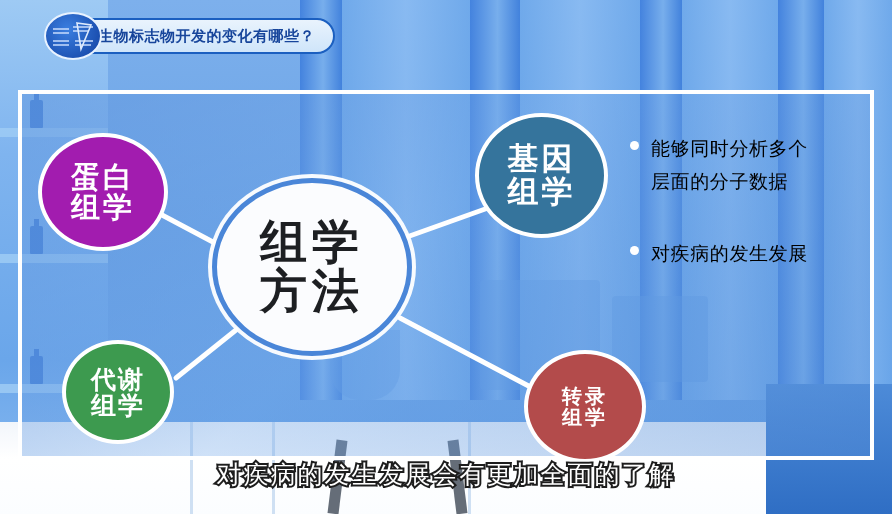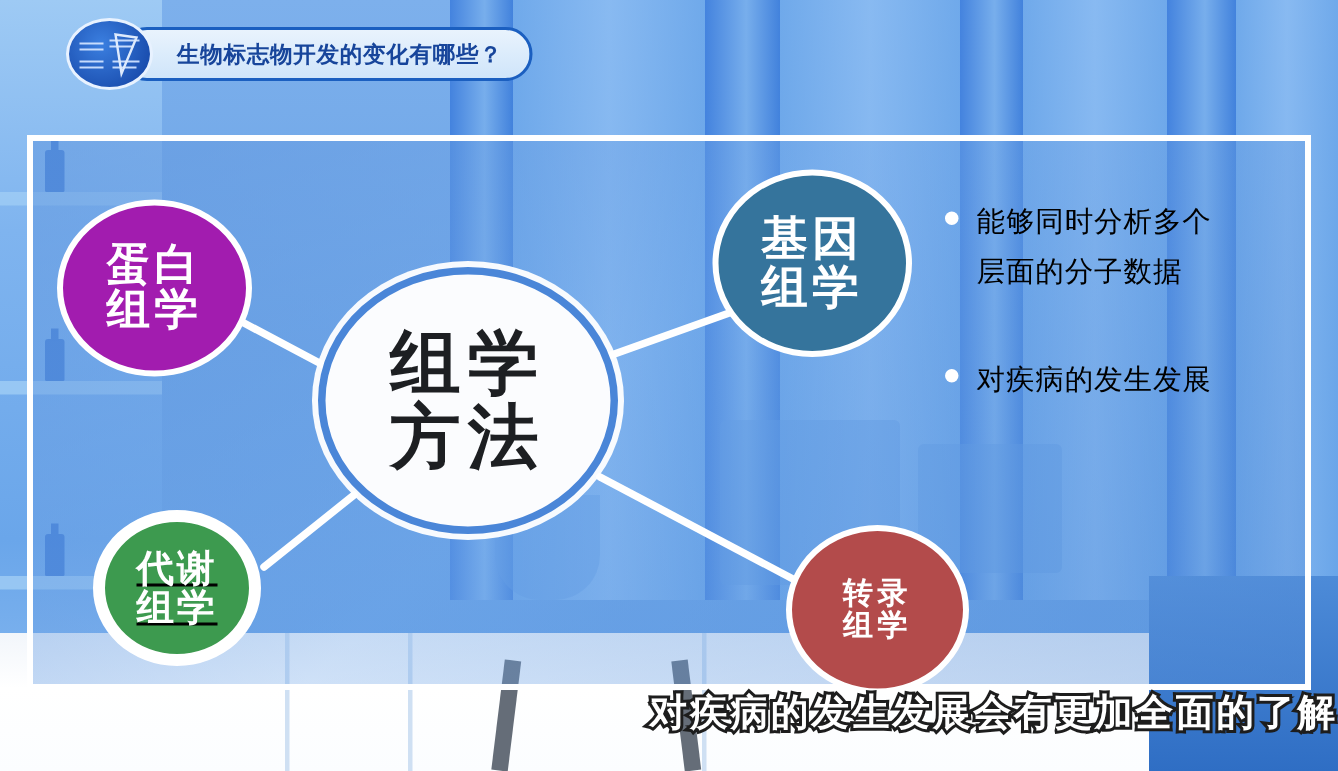--- a/index.html
+++ b/index.html
@@ -55,21 +55,21 @@
   .blur-shape {
     position:absolute; background:#5d9ae3; opacity:.45; border-radius:4px;
   }
 
   
   #topbar {
     position:absolute; left:0; top:0; width:892px; height:86px;
     z-index:5;
   }
   .title-pill {
-    position:absolute; left:80px; top:18px;
+    position:absolute; left:60px; top:18px;
     height:36px; min-width:270px;
     background:linear-gradient(180deg,#e9f3fd,#cfe5fa);
     border:2px solid #1b5fc0;
     border-radius:18px;
     display:flex; align-items:center;
     padding:0 18px 0 36px;
   }
   .title-text {
     font-size:15px; font-weight:bold; color:#17459b;
     letter-spacing:.5px; white-space:nowrap;
@@ -123,21 +123,21 @@
   #node-protein .ln { color:#fff; font-size:29px; font-weight:bold; letter-spacing:3px; }
 
   #node-genome {
     left:475px; top:113px; width:133px; height:125px;
     background:#35749c; border:4px solid #ffffff;
   }
   #node-genome .ln { color:#fff; font-size:31px; font-weight:bold; letter-spacing:3px; }
 
   #node-metabol {
     left:62px; top:340px; width:112px; height:104px;
-    background:#3d9a4f; border:8px solid #ffffff;text-decoration:underline;
+    background:#3d9a4f; border:4px solid #ffffff;
   }
   #node-metabol .ln { color:#fff; font-size:25px; font-weight:bold; letter-spacing:2px; }
 
   #node-transcript {
     left:524px; top:350px; width:122px; height:113px;
     background:#b34b4b; border:4px solid #ffffff;
   }
   #node-transcript .ln { color:#fff; font-size:20px; font-weight:bold; letter-spacing:3px; }
 
   
@@ -149,22 +149,22 @@
   .dot {
     width:9px; height:9px; border-radius:50%;
     background:#fff; margin:9px 12px 0 0; flex:0 0 auto;
   }
   .btxt { color:#000000; font-size:19px; font-weight:normal; line-height:1.75; letter-spacing:.6px; }
   .btxt .ln { display:block; white-space:nowrap; }
 
   
   #subtitle {
     position:absolute; left:0; right:0; top:458px;
-    text-align:right; z-index:9;
-    font-size:25px; font-weight:bold; color:#ffffff;
+    text-align:center; z-index:9;
+    font-size:25px; font-weight:normal; color:#ffffff;
     letter-spacing:2px;
     -webkit-text-stroke:4px #1d1d1d;
     paint-order:stroke fill;
   }
 </style>
 </head>
 <body>
 
 <div id="bg">
   <div class="bg-base"></div>

